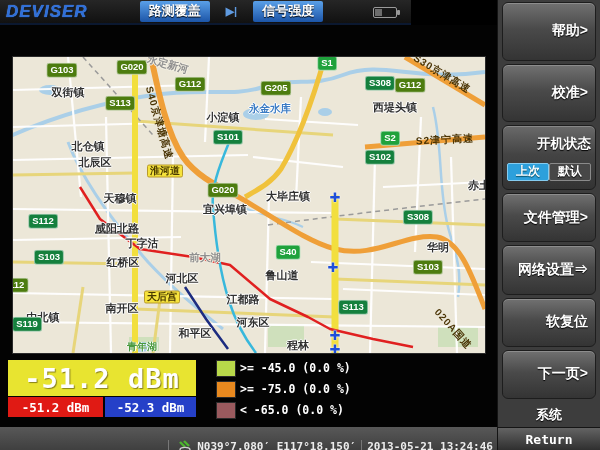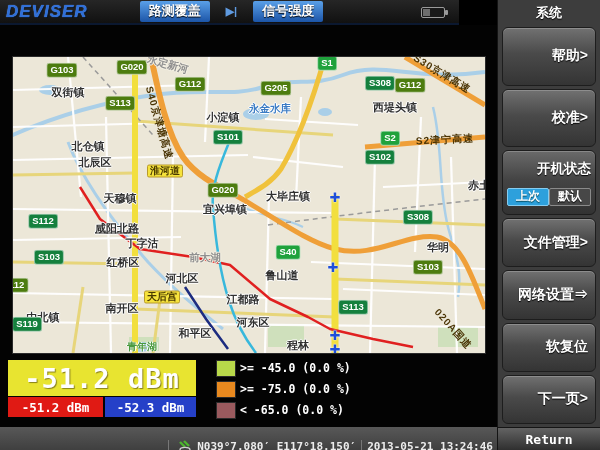--- a/index.html
+++ b/index.html
@@ -1,21 +1,21 @@
 <!DOCTYPE html>
 <html><head>
 <meta charset="utf-8">
 <style>
   html,body{margin:0;padding:0;background:#000;}
   *{box-sizing:border-box;}
   #root{position:relative;width:600px;height:450px;background:#000;overflow:hidden;
         font-family:"Liberation Sans",sans-serif;}
 
   
-  #topbar{position:absolute;left:0;top:0;width:459px;height:25px;
+  #topbar{position:absolute;left:0;top:0;width:411px;height:25px;
           background:linear-gradient(#262626,#111);border-bottom:2px solid #0b1830;
           display:flex;align-items:center;}
   .logo{font:italic bold 17px "Liberation Sans",sans-serif;color:#2f6fd8;
         letter-spacing:1px;margin-left:6px;
         text-shadow:0 0 1px #79a8ff,1px 1px 0 #04101f;}
   .tabs{display:flex;align-items:center;margin-left:52px;gap:16px;}
   .tab{background:linear-gradient(#5aa0e8,#1c55a8);color:#fff;
        font:bold 13px "Liberation Sans",sans-serif;padding:1px 9px 2px;
        border-radius:2px;text-shadow:0 1px 1px #000;cursor:pointer;}
   .tab-sep{color:#5f9ae0;font:bold 11px "Liberation Sans",sans-serif;}
@@ -274,32 +274,32 @@
       <path d="M4,2 L9,7" stroke="#4db52e" stroke-width="2.4" fill="none"></path>
       <path d="M8,1 L13,6" stroke="#4db52e" stroke-width="2.4" fill="none"></path>
       <ellipse cx="9" cy="10" rx="5" ry="2.6" fill="none" stroke="#cfcfcf" stroke-width="1.4"></ellipse>
     </svg>
     <span>N039°7.080′  E117°18.150′</span>
     <div class="sb-sep"></div>
     <span style="margin-right:4px">2013-05-21 13:24:46</span>
   </div>
 
   <div id="sidebar">
-    <div id="sys-header">系统</div>
     <div id="btn-stack">
       <div class="skey h60">帮助&gt;</div>
       <div class="skey h60">校准&gt;</div>
       <div id="boot-panel">
         <div id="boot-label">开机状态</div>
         <div id="boot-toggles">
           <span class="toggle on">上次</span>
           <span class="toggle off">默认</span>
         </div>
       </div>
       <div class="skey h50">文件管理&gt;</div>
       <div class="skey h50">网络设置⇒</div>
       <div class="skey h50">软复位</div>
       <div class="skey h50">下一页&gt;</div>
     </div>
+    <div id="sys-header">系统</div>
     <div id="return-btn">Return</div>
   </div>
 
 </div>
 
 </body></html>

